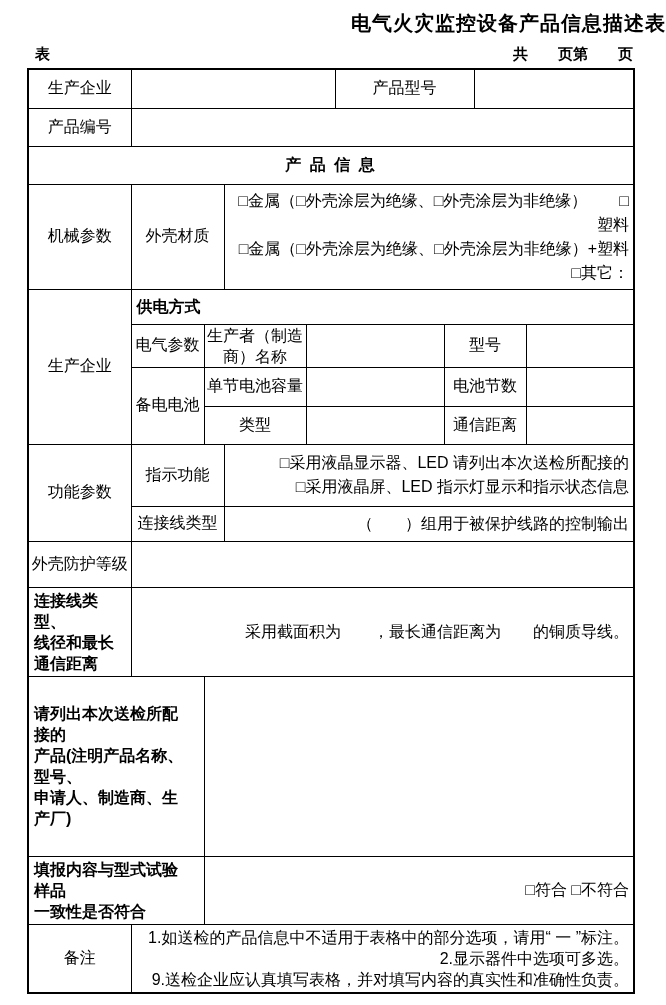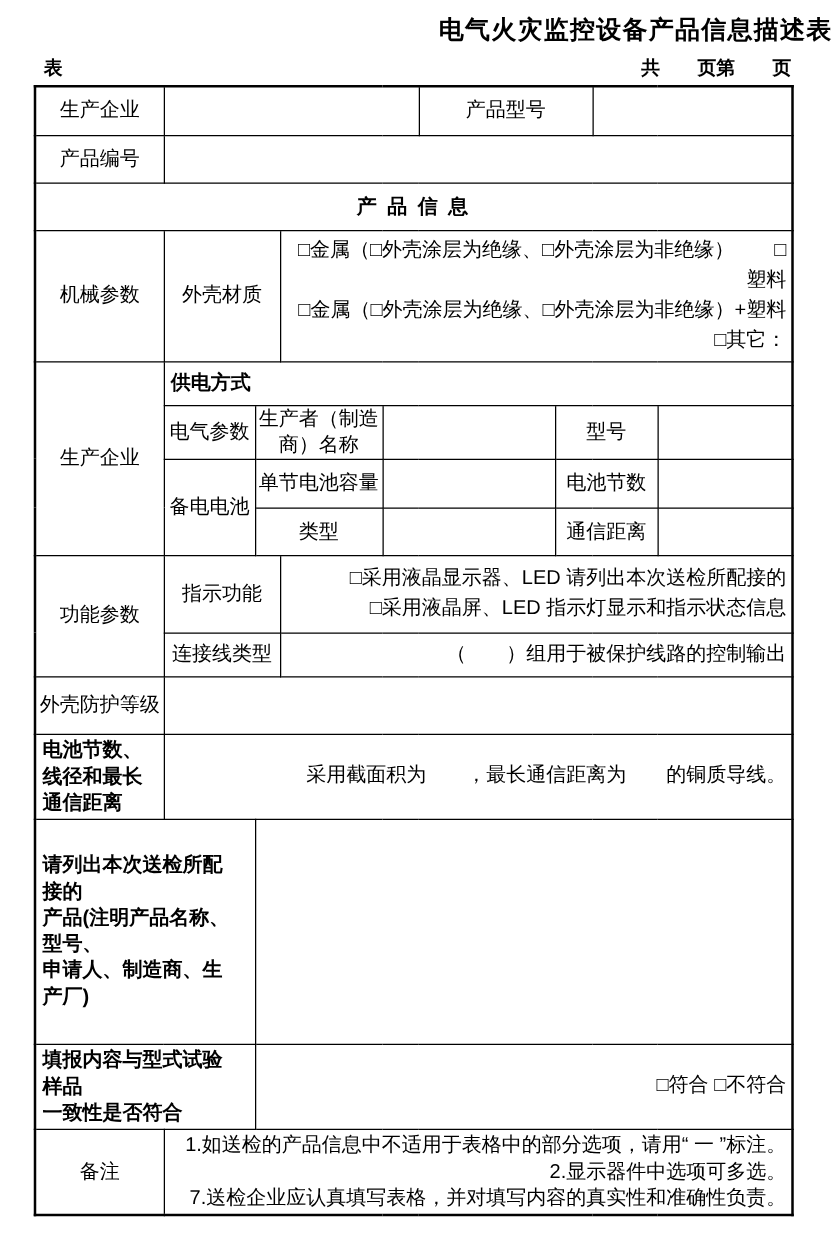--- a/index.html
+++ b/index.html
@@ -161,21 +161,21 @@
     <td class="lbl" colspan="2">连接线类型</td>
     <td class="content" colspan="6">（　　）组用于被保护线路的控制输出</td>
   </tr>
 
   <tr style="height:46px">
     <td class="lbl">外壳防护等级</td>
     <td class="input-cell" colspan="8"></td>
   </tr>
 
   <tr style="height:62px">
-    <td class="lbl-left">电池节数、
+    <td class="lbl-left">连接线类型、
 线径和最长
 通信距离</td>
     <td class="content" colspan="8">采用截面积为　　，最长通信距离为　　的铜质导线。</td>
   </tr>
 
   <tr style="height:180px">
     <td class="lbl-left" colspan="2">请列出本次送检所配接的
 产品(注明产品名称、型号、
 申请人、制造商、生产厂)</td>
     <td class="input-cell" colspan="7"></td>
@@ -185,17 +185,17 @@
     <td class="lbl-left" colspan="2">填报内容与型式试验样品
 一致性是否符合</td>
     <td class="content" colspan="7">□符合 □不符合</td>
   </tr>
 
   <tr style="height:63px">
     <td class="lbl">备注</td>
     <td class="content" colspan="8">
       <div class="remarks-line">1.如送检的产品信息中不适用于表格中的部分选项，请用“ 一 ”标注。</div>
       <div class="remarks-line">2.显示器件中选项可多选。</div>
-      <div class="remarks-line">7.送检企业应认真填写表格，并对填写内容的真实性和准确性负责。</div>
+      <div class="remarks-line">9.送检企业应认真填写表格，并对填写内容的真实性和准确性负责。</div>
     </td>
   </tr>
 </tbody>
   </table>
 
 </body></html>

